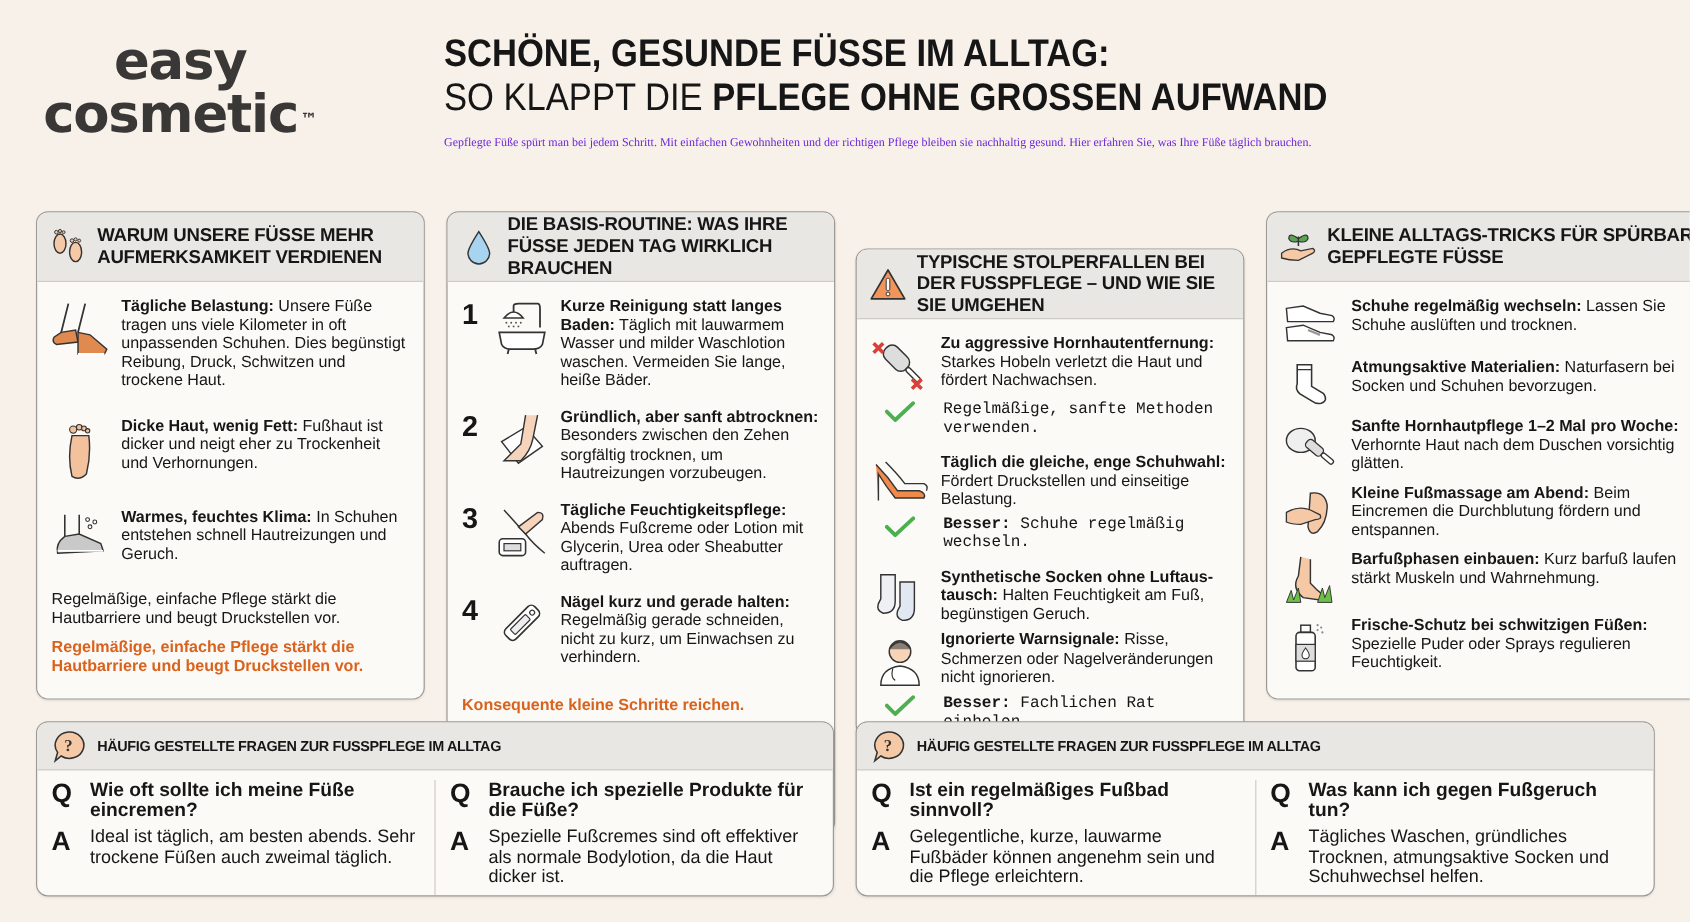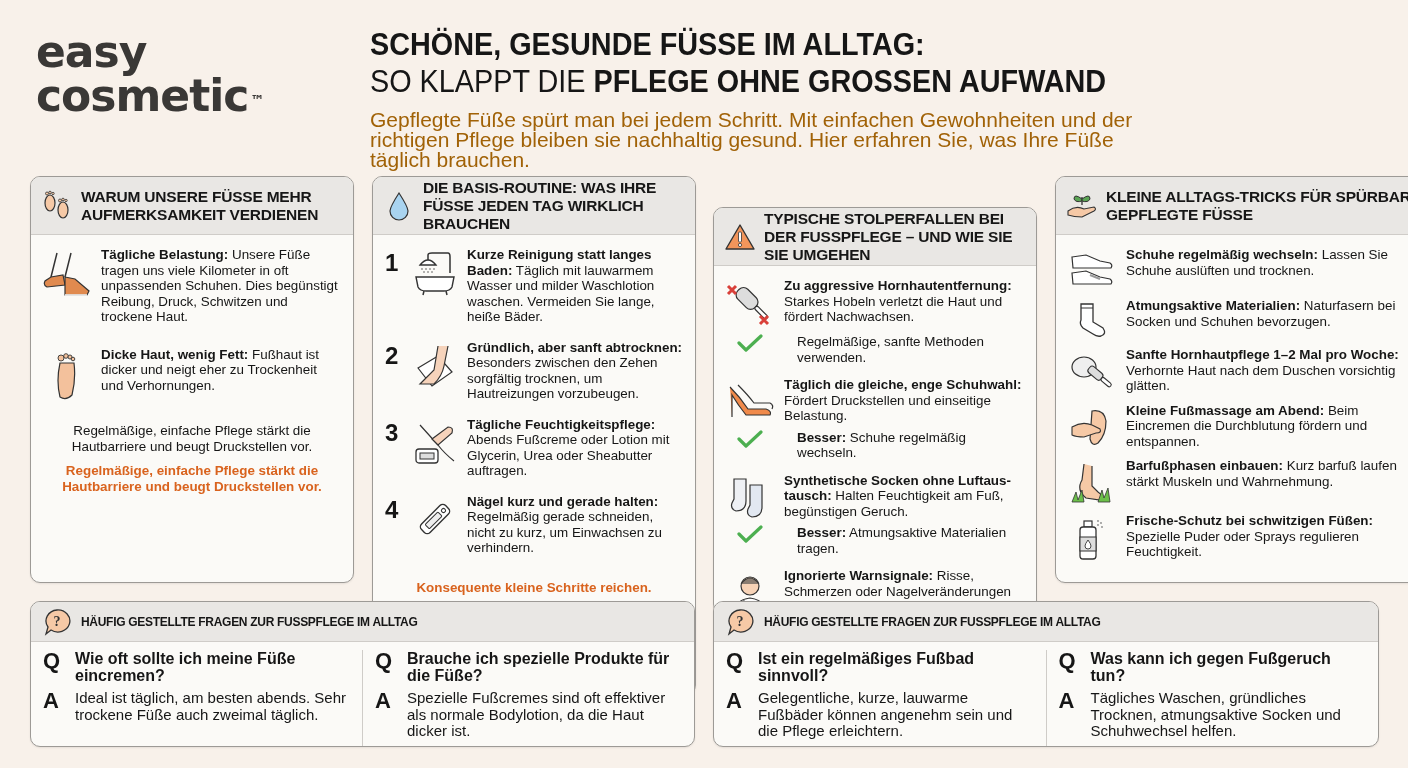--- a/index.html
+++ b/index.html
@@ -8,35 +8,35 @@
     background: #f8f1ea;
     font-family: "Liberation Sans", sans-serif;
     color: #161616;
     position: relative;
   }
   
   .logo {
     position: absolute; left: 36px; top: 30px;
     font-family: "DejaVu Sans", sans-serif;
     font-weight: bold; color: #3a3836;
-    font-size: 44px; line-height: 44px; letter-spacing: -1px;
+    font-size: 44px; line-height: 44px; letter-spacing: -1px; text-align: center;
   }
   .logo .tm { font-size: 14px; vertical-align: top; position: relative; top: 4px; margin-left: 2px; letter-spacing: 0; }
   
   .header { position: absolute; left: 370px; top: 26px; width: 860px; }
   .title1 {
     font-size: 32px; font-weight: bold; line-height: 36px;
     transform: scaleX(0.9); transform-origin: left; white-space: nowrap;
   }
   .title2 {
     font-size: 32px; line-height: 38px; white-space: nowrap;
     transform: scaleX(0.9); transform-origin: left;
   }
   .title2 b { font-weight: bold; }
-  .intro { margin-top: 10px; font-size: 21px; line-height: 20px; width: 800px; color: #a16207; }
+  .intro { margin-top: 10px; font-size: 10px; line-height: 20px; width: 800px; color: #6d28d9; font-family: Liberation Serif, serif; }
 
   
   .card {
     position: absolute; background: #fbfaf7;
     border: 1.5px solid #9d9a96; border-radius: 10px;
     overflow: hidden;
     box-shadow: 0 1px 2px rgba(0,0,0,0.08);
   }
   .card-head {
     background: #e9e7e4; border-bottom: 1.5px solid #cfccc8;
@@ -51,34 +51,34 @@
   .col .card-head { height: 58px; }
   .card-body { padding: 12px 12px 0 12px; }
 
   .item { display: flex; gap: 10px; font-size: 13.4px; line-height: 15.5px; }
   .item .ico { flex: 0 0 48px; display: flex; justify-content: center; padding-top: 4px; }
   .item .txt b { font-weight: bold; }
 
   
   #c1 { left: 30px; top: 176px; width: 324px; height: 407px; }
   #c1 .item { margin-bottom: 22px; }
-  .closing { text-align: center; font-size: 13.4px; line-height: 16px; margin-top: 10px; }
+  .closing { font-size: 13.4px; line-height: 16px; margin-top: 10px; }
   .closing.orange { color: #d9631e; font-weight: bold; margin-top: 8px; }
 
   
   #c2 { left: 372px; top: 176px; width: 324px; height: 519px; }
   #c2 .item { margin-bottom: 15px; }
   #c2 .num { flex: 0 0 18px; font-size: 24px; font-weight: bold; line-height: 24px; padding-top: 4px; }
   #c2 .item .ico { flex: 0 0 44px; }
   #c2 .closing.orange { margin-top: 24px; }
 
   
   #c3 { left: 713px; top: 176px; width: 324px; height: 407px; margin-top: 31px; }
   #c3 .item { margin-bottom: 6px; }
-  #c3 .fix { display: flex; gap: 23px; font-size: 13.4px; line-height: 15.5px; margin-bottom: 12px; }
+  #c3 .fix { display: flex; gap: 12px; font-size: 13.4px; line-height: 15.5px; margin-bottom: 12px; font-family: Liberation Mono, monospace; }
   #c3 .fix .ico { flex: 0 0 48px; display: flex; justify-content: center; }
 
   
   #c4 { left: 1055px; top: 176px; width: 374px; height: 407px; }
   #c4 .item { margin-bottom: 9px; justify-content: flex-end; }
 
   
   .faq { height: 146px; }
   #f1 { left: 30px; top: 601px; width: 665px; }
   #f2 { left: 713px; top: 601px; width: 666px; }
@@ -145,20 +145,35 @@
             <g fill="#f3c19c" stroke="#333" stroke-width="0.9">
               <circle cx="9" cy="7" r="3"></circle>
               <circle cx="14" cy="5" r="2.3"></circle>
               <circle cx="18" cy="6" r="2"></circle>
               <circle cx="21" cy="8" r="1.8"></circle>
             </g>
           </svg>
       </span>
       <span class="txt"><b>Dicke Haut, wenig Fett:</b><span> Fußhaut ist dicker und neigt eher zu Trockenheit und Verhornungen.</span></span>
     </div>
+    <div class="item">
+      <span class="ico">
+        <svg width="46" height="40" viewBox="0 0 46 40">
+            <path d="M10 2 L10 20 M22 2 L22 18" stroke="#333" stroke-width="1.3"></path>
+            <path d="M10 20 L22 18 L40 26 L42 32 L4 34 Q2 26 10 20 Z" fill="#c9c9c9" stroke="#333" stroke-width="1.2"></path>
+            <path d="M4 32 L42 32" stroke="#fff" stroke-width="1.4"></path>
+            <g fill="#fff" stroke="#333" stroke-width="0.9">
+              <circle cx="29" cy="6" r="1.6"></circle>
+              <circle cx="35" cy="8" r="1.6"></circle>
+              <circle cx="31" cy="12" r="1.6"></circle>
+            </g>
+          </svg>
+      </span>
+      <span class="txt"><b>Warmes, feuchtes Klima:</b><span> In Schuhen entstehen schnell Hautreizungen und Geruch.</span></span>
+    </div>
     <p class="closing">Regelmäßige, einfache Pflege stärkt die Hautbarriere und beugt Druckstellen vor.</p>
     <p class="closing orange">Regelmäßige, einfache Pflege stärkt die Hautbarriere und beugt Druckstellen vor.</p>
   </div>
 </div>
 
 <div class="card col" id="c2">
   <div class="card-head">
     <span class="icon">
       <svg width="22" height="30" viewBox="0 0 22 30">
           <path d="M11 2 Q2 16 2 20 A9 9 0 0 0 20 20 Q20 16 11 2 Z" fill="#a9d4f0" stroke="#333" stroke-width="1.2"></path>
@@ -279,28 +294,20 @@
     </div>
     <div class="item">
       <span class="ico">
         <svg width="44" height="42" viewBox="0 0 44 42">
             <path d="M6 2 L18 2 L18 24 Q18 34 8 34 Q2 32 4 26 L6 22 Z" fill="#eef0f4" stroke="#333" stroke-width="1.2"></path>
             <path d="M22 8 L34 8 L34 30 Q34 40 24 40 Q18 38 20 32 L22 28 Z" fill="#e2e8f1" stroke="#333" stroke-width="1.2"></path>
           </svg>
       </span>
       <span class="txt"><b>Synthetische Socken ohne Luftaus­tausch:</b><span> Halten Feuchtigkeit am Fuß, begünstigen Geruch.</span></span>
     </div>
-    <div class="fix">
-      <span class="ico">
-          <svg width="26" height="18" viewBox="0 0 26 18">
-            <path d="M2 9 L9 16 L24 2" fill="none" stroke="#4caf50" stroke-width="3.2" stroke-linecap="round" stroke-linejoin="round"></path>
-          </svg>
-        </span>
-      <span><b>Besser:</b><span> Atmungsaktive Materialien tragen.</span></span>
-    </div>
     <div class="item">
       <span class="ico">
         <svg width="40" height="44" viewBox="0 0 40 44">
             <circle cx="20" cy="14" r="9" fill="#f7d3b7" stroke="#333" stroke-width="1.2"></circle>
             <path d="M11 12 Q20 0 29 12" fill="#8a7d72" stroke="#333" stroke-width="1.1"></path>
             <path d="M4 42 Q4 28 20 26 Q36 28 36 42 Z" fill="#fff" stroke="#333" stroke-width="1.2"></path>
             <path d="M14 28 Q12 36 16 38" fill="none" stroke="#333"></path>
           </svg>
       </span>
       <span class="txt"><b>Ignorierte Warnsignale:</b><span> Risse, Schmerzen oder Nagelveränderungen nicht ignorieren.</span></span>
@@ -410,21 +417,21 @@
     <span class="card-title">Häufig gestellte Fragen zur Fußpflege im Alltag</span>
   </div>
   <div class="faq-body">
     <div class="faq-col">
       <div class="qa">
           <span class="l">Q</span>
           <span class="q">Wie oft sollte ich meine Füße eincremen?</span>
         </div>
       <div class="qa">
           <span class="l">A</span>
-          <span class="a">Ideal ist täglich, am besten abends. Sehr trockene Füße auch zweimal täglich.</span>
+          <span class="a">Ideal ist täglich, am besten abends. Sehr trockene Füßen auch zweimal täglich.</span>
         </div>
     </div>
     <div class="faq-col">
       <div class="qa">
           <span class="l">Q</span>
           <span class="q">Brauche ich spezielle Produkte für die Füße?</span>
         </div>
       <div class="qa">
           <span class="l">A</span>
           <span class="a">Spezielle Fußcremes sind oft effektiver als normale Bodylotion, da die Haut dicker ist.</span>

